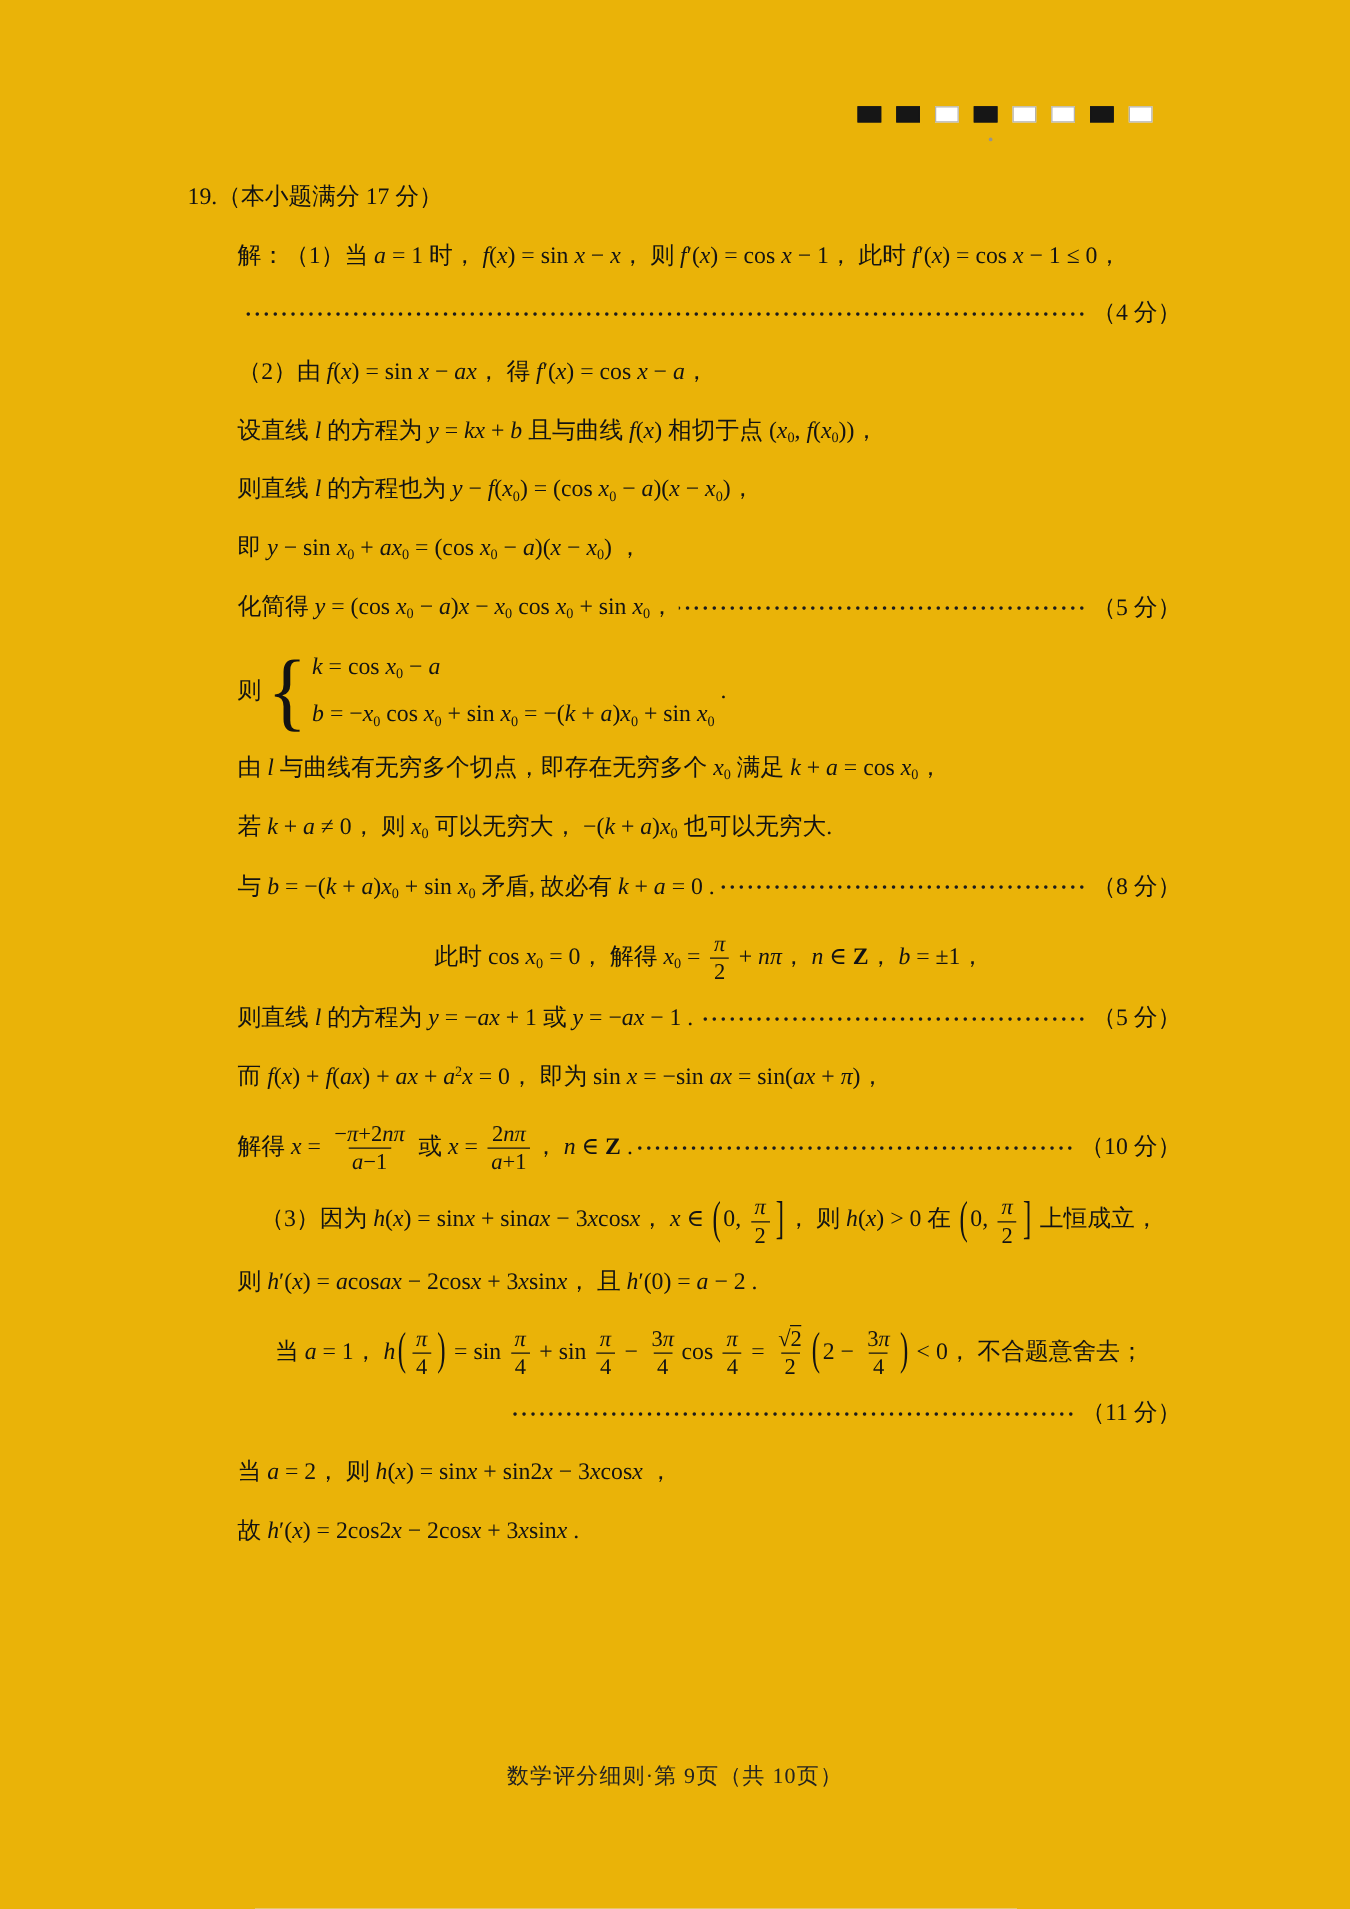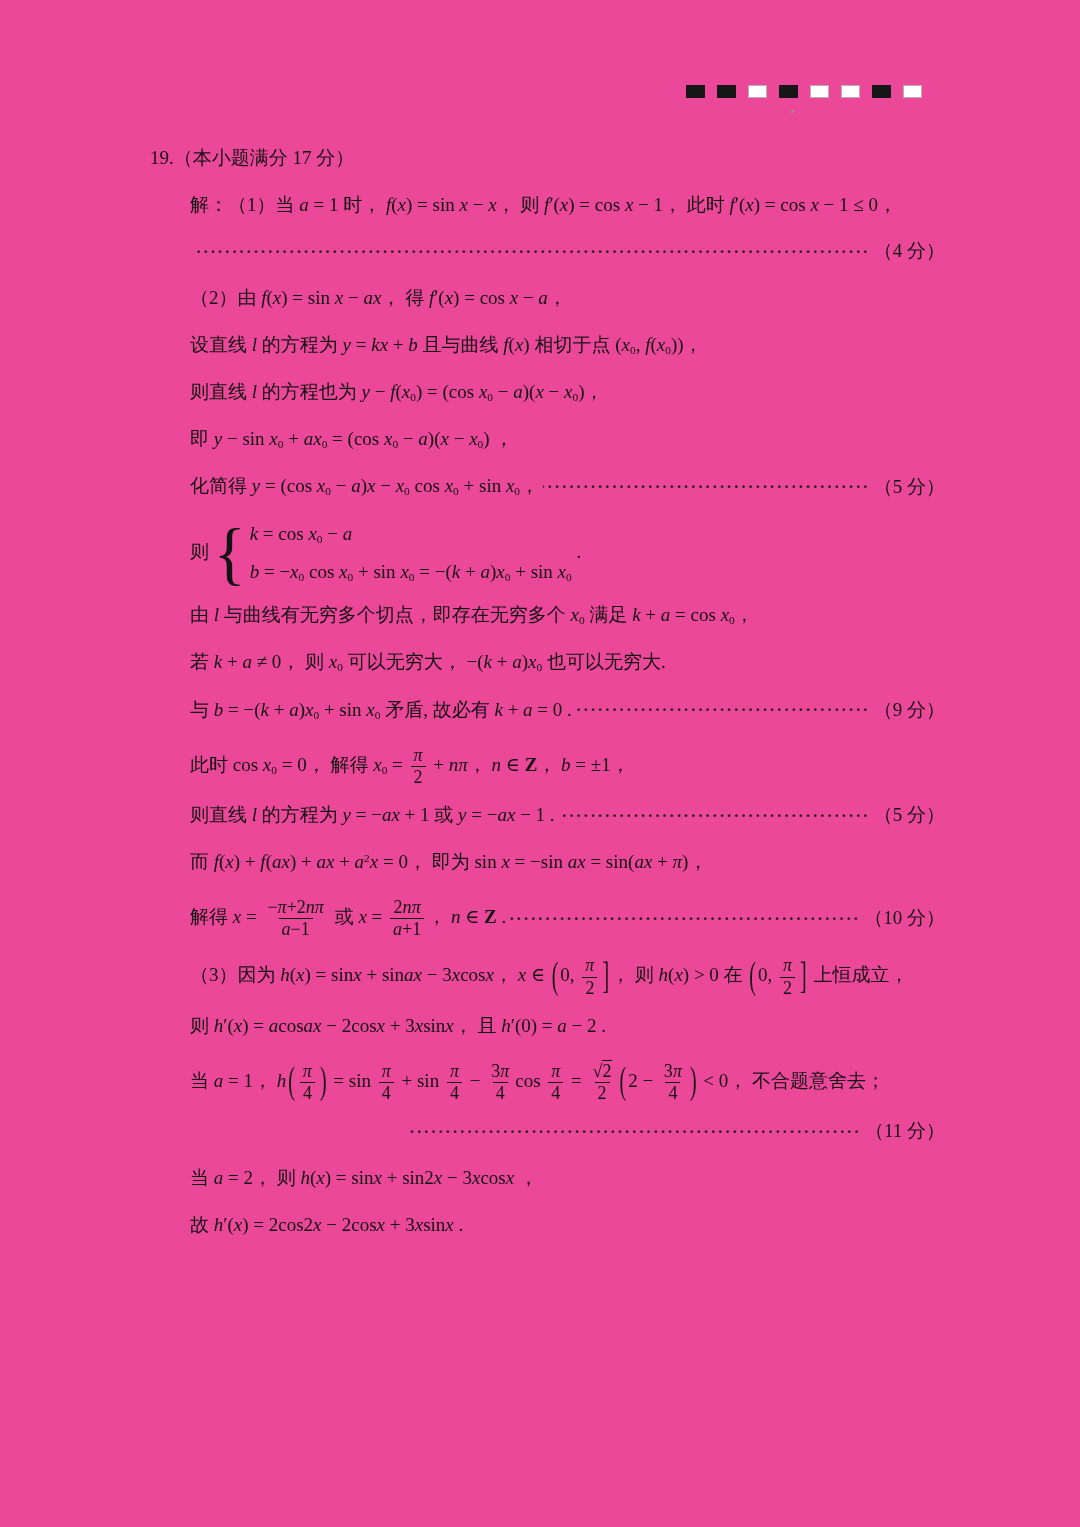--- a/index.html
+++ b/index.html
@@ -1,39 +1,39 @@
 <!DOCTYPE html>
 <html><head>
 <meta charset="utf-8">
 <style>
   html,body{margin:0;padding:0;background:#e8e8e8;}
   .page{
     position:relative;
     width:1080px;height:1527px;
     margin:0 auto;
-    background:#ec4899;
+    background:#eab308;
     font-family:"Liberation Serif","DejaVu Serif",serif;
     color:#131313;
     overflow:hidden;
   }
   
   .boxes{position:absolute;left:686px;top:85px;display:flex;gap:12px;}
   .box{width:19px;height:13px;box-sizing:border-box;}
   .box.filled{background:#161616;border:1px solid #161616;}
   .box.empty{background:#fff;border:1.5px solid #b5b2ac;}
   .speck{position:absolute;left:791px;top:110px;width:3px;height:3px;background:#9a958a;border-radius:50%;}
 
   
   .content{
     position:absolute;left:150px;top:146px;width:795px;
     font-size:19px;line-height:1.3;
   }
   .line{display:flex;align-items:center;margin-bottom:22px;}
   .line.sol{padding-left:40px;}
-  .line.tall{margin-bottom:15px;}
+  .line.tall{margin-bottom:15px;justify-content:center;}
   .line.xtall{margin-bottom:18px;}
   .line.sol.dots-only{padding-left:255px;margin-bottom:22px;}
   .body{white-space:pre;}
   .cn{font-style:normal;}
   .it{font-style:italic;}
   .up{font-style:normal;}
   .bf{font-weight:bold;font-style:normal;}
   .sb{font-size:0.6em;vertical-align:-0.3em;}
   .sp{font-size:0.6em;vertical-align:0.55em;}
   .rad{border-top:1.4px solid #131313;}
@@ -120,21 +120,21 @@
         <span class="body"><span class="cn">由 </span><span class="math"><span class="it">l</span></span><span class="cn"> 与曲线有无穷多个切点，即存在无穷多个 </span><span class="math"><span class="it">x</span><span class="sb">0</span></span><span class="cn"> 满足 </span><span class="math"><span class="it">k</span><span class="up"> + </span><span class="it">a</span><span class="up"> = </span><span class="up">cos</span><span class="up"> </span><span class="it">x</span><span class="sb">0</span></span><span class="cn">，</span></span>
       </div>
       <div class="line sol">
         <span class="body"><span class="cn">若 </span><span class="math"><span class="it">k</span><span class="up"> + </span><span class="it">a</span><span class="up"> ≠ 0</span></span><span class="cn">， 则 </span><span class="math"><span class="it">x</span><span class="sb">0</span></span><span class="cn"> 可以无穷大， </span><span class="math"><span class="up">−(</span><span class="it">k</span><span class="up"> + </span><span class="it">a</span><span class="up">)</span><span class="it">x</span><span class="sb">0</span></span><span class="cn"> 也可以无穷大.</span></span>
       </div>
       <div class="line sol">
         <span class="body"><span class="cn">与 </span><span class="math"><span class="it">b</span><span class="up"> = −(</span><span class="it">k</span><span class="up"> + </span><span class="it">a</span><span class="up">)</span><span class="it">x</span><span class="sb">0</span><span class="up"> + </span><span class="up">sin</span><span class="up"> </span><span class="it">x</span><span class="sb">0</span></span><span class="cn"> 矛盾, 故必有 </span><span class="math"><span class="it">k</span><span class="up"> + </span><span class="it">a</span><span class="up"> = 0</span></span><span class="cn"> .</span></span>
         <span class="leader">
           <span class="dots">··································································································································</span>
         </span>
-        <span class="score">（9 分）</span>
+        <span class="score">（8 分）</span>
       </div>
       <div class="line sol tall">
         <span class="body"><span class="cn">此时 </span><span class="math"><span class="up">cos</span><span class="up"> </span><span class="it">x</span><span class="sb">0</span><span class="up"> = 0</span></span><span class="cn">， 解得 </span><span class="math"><span class="it">x</span><span class="sb">0</span><span class="up"> = </span></span><span class="frac"><span class="nu"><span class="it">π</span></span><span class="de"><span class="up">2</span></span></span><span class="math"><span class="up"> + </span><span class="it">n</span><span class="it">π</span></span><span class="cn">， </span><span class="math"><span class="it">n</span><span class="up"> ∈ </span><span class="bf">Z</span></span><span class="cn">， </span><span class="math"><span class="it">b</span><span class="up"> = ±1</span></span><span class="cn">，</span></span>
       </div>
       <div class="line sol">
         <span class="body"><span class="cn">则直线 </span><span class="math"><span class="it">l</span></span><span class="cn"> 的方程为 </span><span class="math"><span class="it">y</span><span class="up"> = −</span><span class="it">a</span><span class="it">x</span><span class="up"> + 1</span></span><span class="cn"> 或 </span><span class="math"><span class="it">y</span><span class="up"> = −</span><span class="it">a</span><span class="it">x</span><span class="up"> − 1</span></span><span class="cn"> .</span></span>
         <span class="leader">
           <span class="dots">··································································································································</span>
         </span>
         <span class="score">（5 分）</span>
@@ -165,13 +165,14 @@
         </span>
         <span class="score">（11 分）</span>
       </div>
       <div class="line sol">
         <span class="body"><span class="cn">当 </span><span class="math"><span class="it">a</span><span class="up"> = 2</span></span><span class="cn">， 则 </span><span class="math"><span class="it">h</span><span class="up">(</span><span class="it">x</span><span class="up">) = </span><span class="up">sin</span><span class="it">x</span><span class="up"> + </span><span class="up">sin</span><span class="up">2</span><span class="it">x</span><span class="up"> − 3</span><span class="it">x</span><span class="up">cos</span><span class="it">x</span></span><span class="cn"> ，</span></span>
       </div>
       <div class="line sol">
         <span class="body"><span class="cn">故 </span><span class="math"><span class="it">h</span><span class="up">′(</span><span class="it">x</span><span class="up">) = 2</span><span class="up">cos</span><span class="up">2</span><span class="it">x</span><span class="up"> − 2</span><span class="up">cos</span><span class="it">x</span><span class="up"> + 3</span><span class="it">x</span><span class="up">sin</span><span class="it">x</span></span><span class="cn"> .</span></span>
       </div>
     </div>
+  <div class="footer">数学评分细则·第 9页（共 10页）</div>
 </div>
 
 </body></html>

